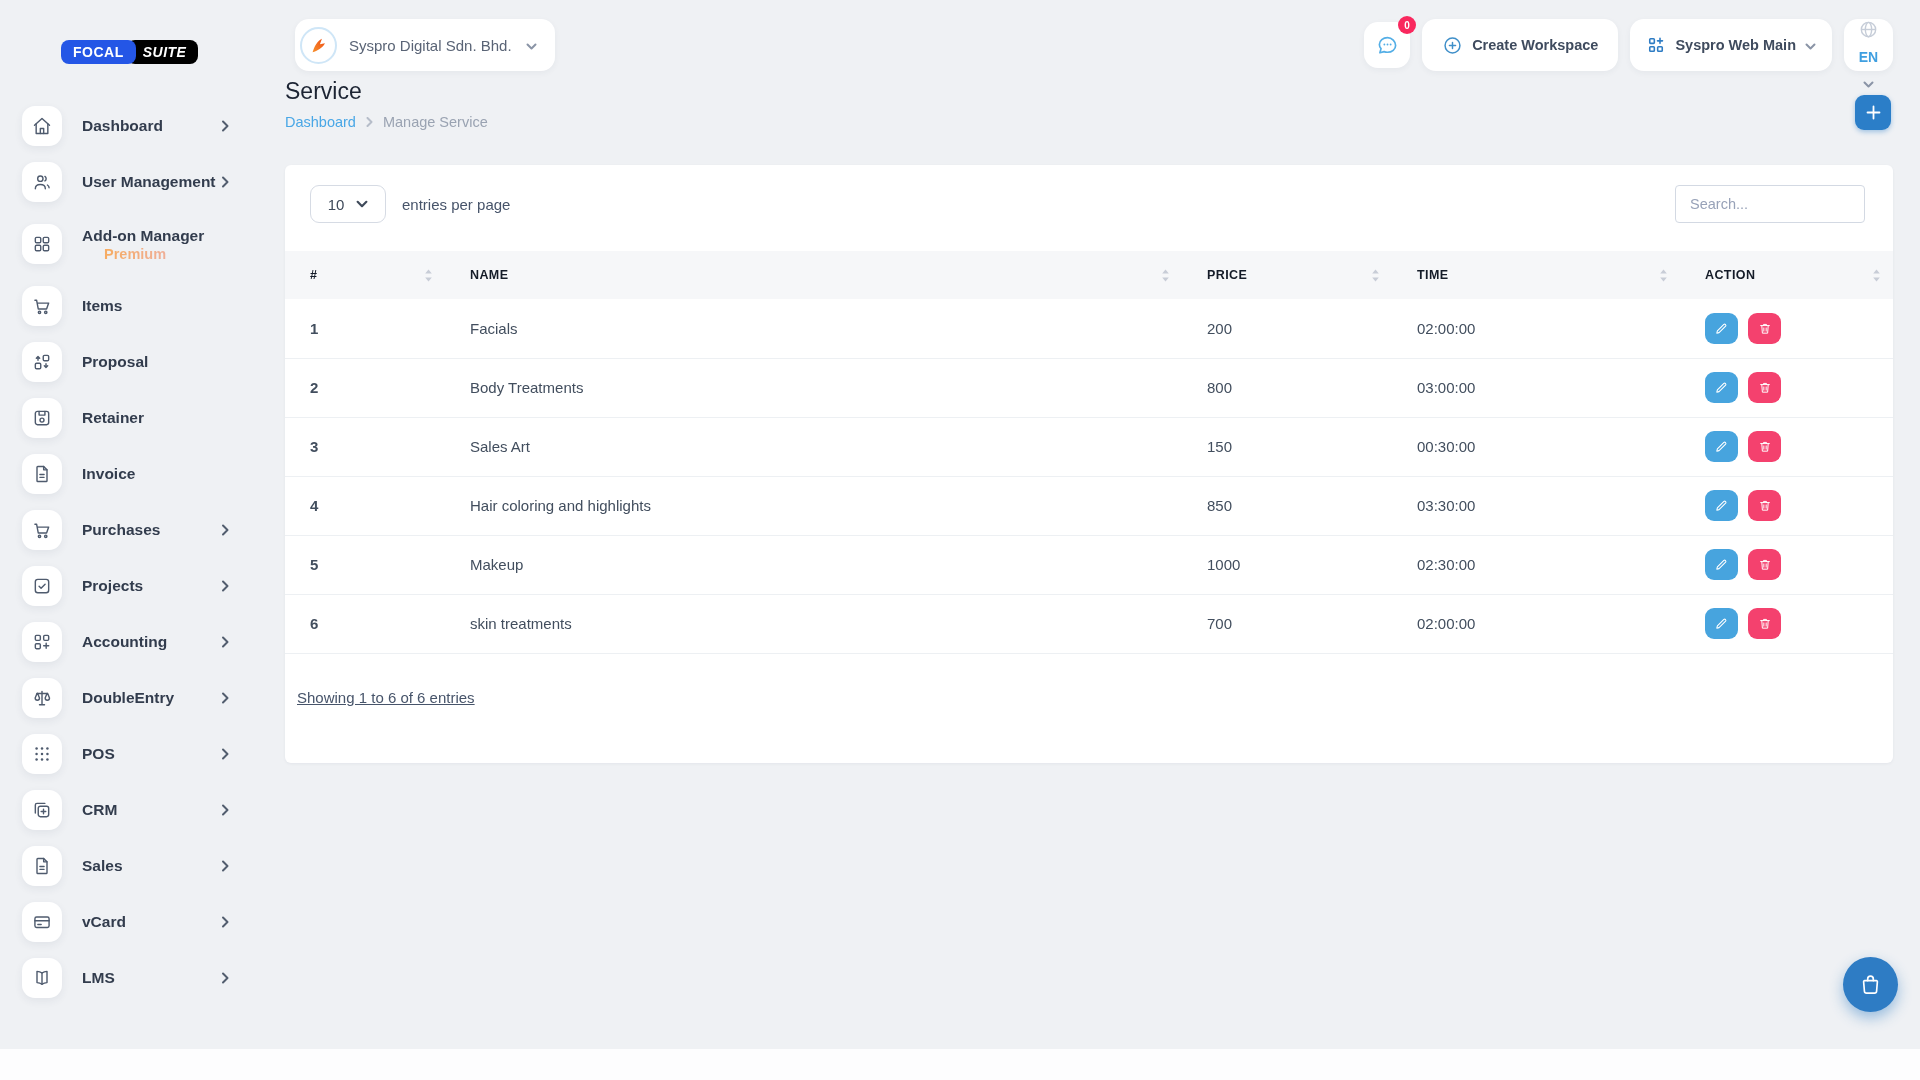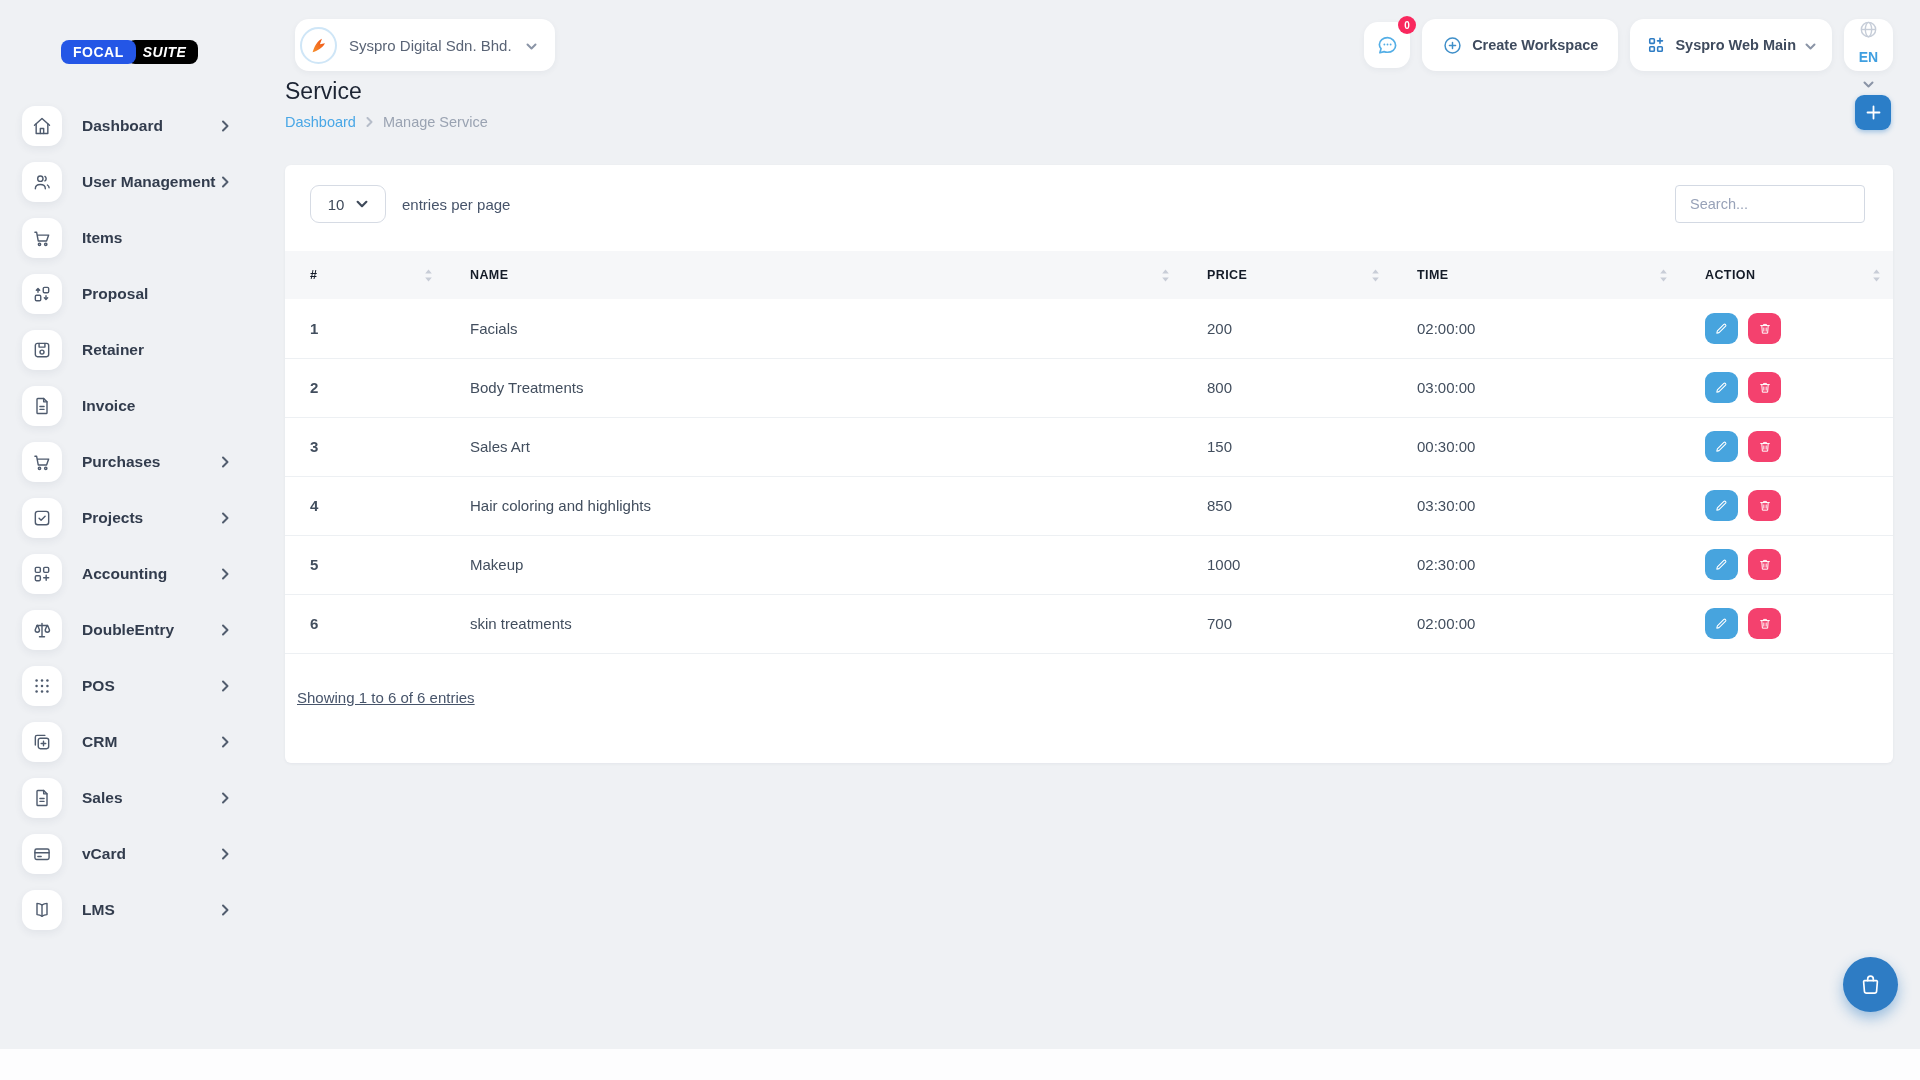--- a/index.html
+++ b/index.html
@@ -116,20 +116,34 @@
             </svg>
           </span>
         <span class="nav-label-wrap"><span class="nav-label">User Management</span></span>
         <span class="nav-chev">
             <svg width="9" height="12" viewBox="0 0 9 12">
               <path d="M2 1.5l4.5 4.5L2 10.5"></path>
             </svg>
           </span>
       </div>
 
+      <div class="nav-item tall">
+        <span class="icon-box">
+            <svg width="20" height="20" viewBox="0 0 24 24">
+              <rect x="4" y="4" width="6.5" height="6.5" rx="1.5"></rect>
+              <rect x="13.5" y="4" width="6.5" height="6.5" rx="1.5"></rect>
+              <rect x="4" y="13.5" width="6.5" height="6.5" rx="1.5"></rect>
+              <rect x="13.5" y="13.5" width="6.5" height="6.5" rx="1.5"></rect>
+            </svg>
+          </span>
+        <span class="nav-label-wrap">
+          <span class="nav-label">Add-on Manager</span>
+          <div class="nav-badge">Premium</div>
+        </span>
+      </div>
 
       <div class="nav-item">
         <span class="icon-box">
             <svg width="20" height="20" viewBox="0 0 24 24">
               <path d="M3.5 5h2l2 10.5h10L20 8.5H6.2"></path>
               <circle cx="9" cy="19.5" r="1.4"></circle>
               <circle cx="16.5" cy="19.5" r="1.4"></circle>
             </svg>
           </span>
         <span class="nav-label-wrap"><span class="nav-label">Items</span></span>

